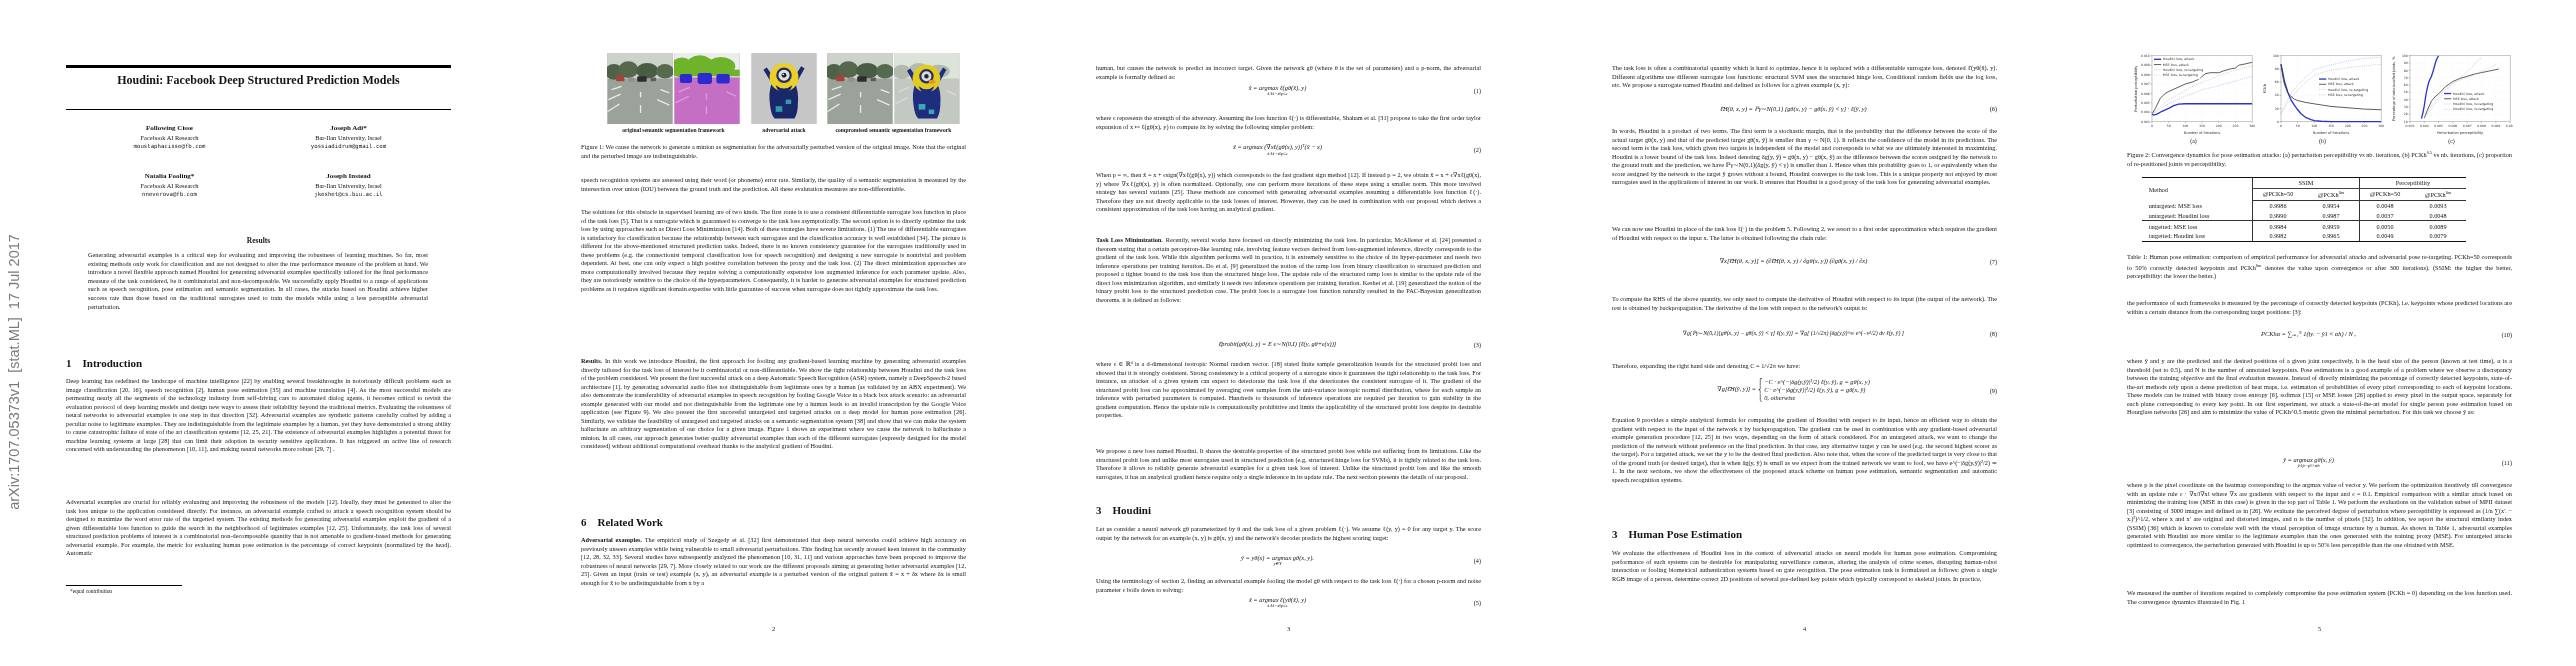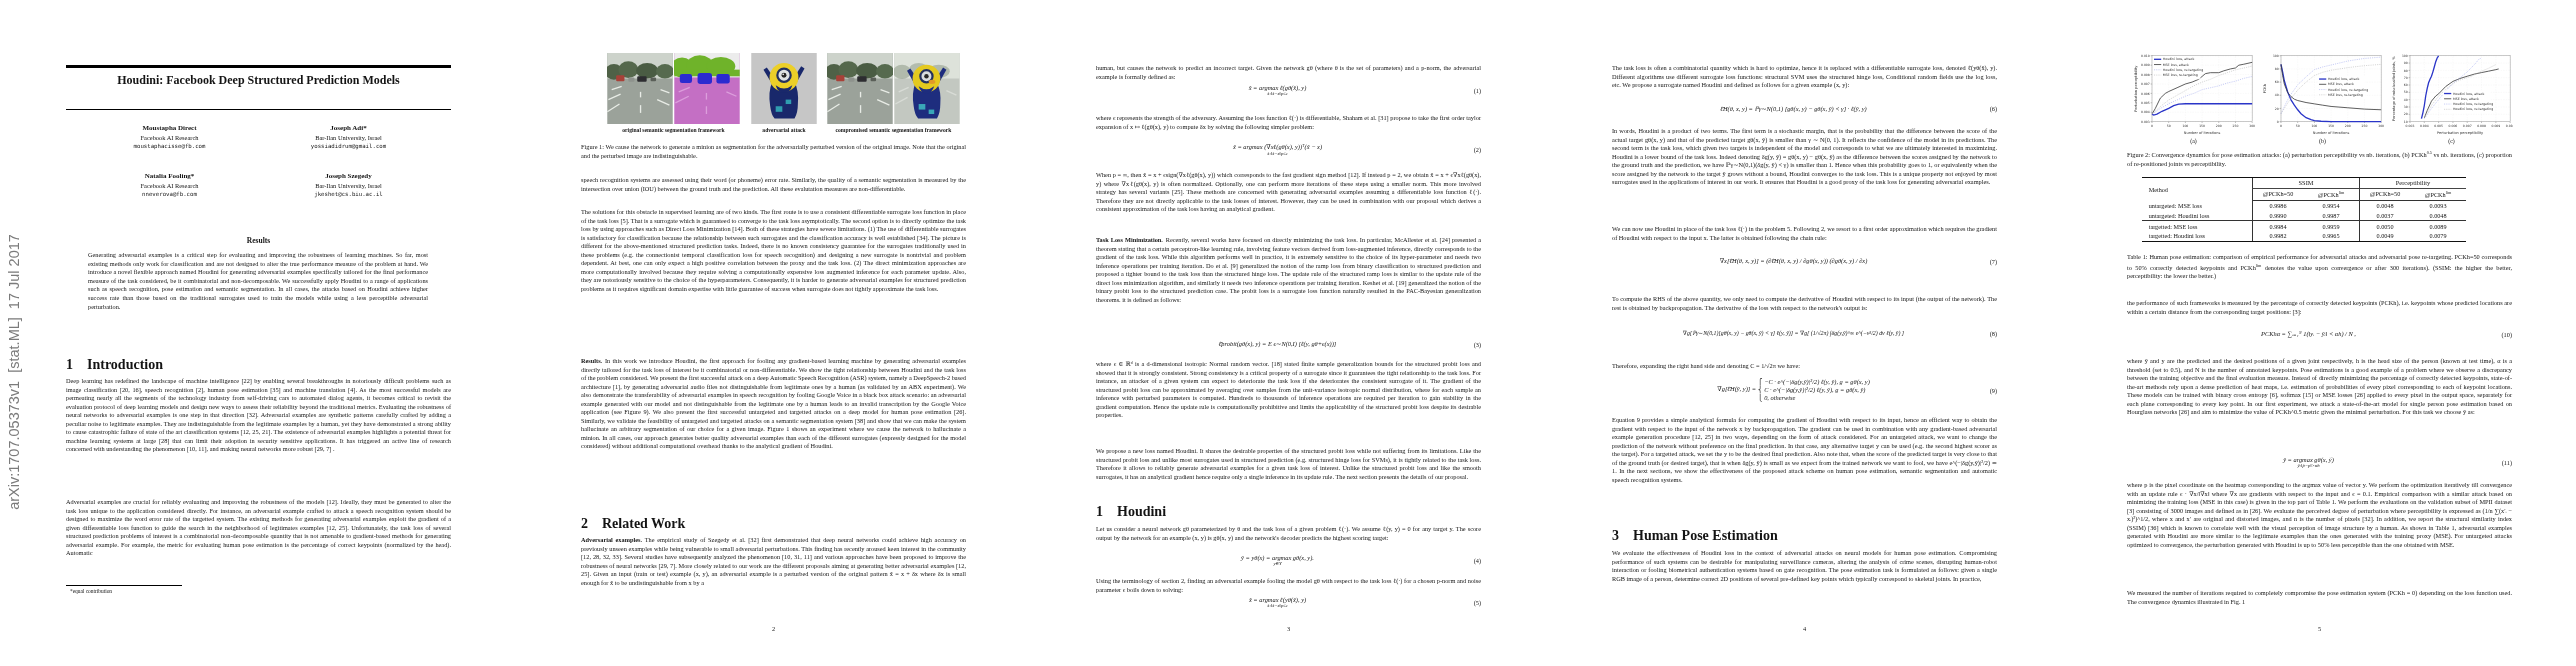--- a/index.html
+++ b/index.html
@@ -4,21 +4,21 @@
 <style>
   html,body{margin:0;padding:0;background:#ffffff;}
   body{width:2576px;height:667px;position:relative;overflow:hidden;
        font-family:"Liberation Serif","DejaVu Serif",serif;color:#141414;}
   .page{position:absolute;top:0;width:515px;height:667px;background:#fff;}
   .p1{left:0}.p2{left:515px}.p3{left:1030px}.p4{left:1546px}.p5{left:2061px}
   .abs{position:absolute;}
   .col{left:66px;width:385px;}
   .para{font-size:6.3px;line-height:8.5px;text-align:justify;}
   .lead{margin-right:2.8px;}
-  .sec-head{font-size:14px;font-weight:bold;white-space:pre;}
+  .sec-head{font-size:11px;font-weight:bold;white-space:pre;}
   .page-num{left:66px;width:385px;text-align:center;font-size:6.3px;}
   .arxiv{font-family:"Liberation Sans","DejaVu Sans",sans-serif;color:#7b7b7b;
          font-size:14.5px;transform:rotate(-90deg);transform-origin:0 0;
          white-space:pre;text-align:center;}
   .title-bar{background:#000;height:3.1px;}
   .title{font-size:12px;font-weight:bold;text-align:center;}
   .title-rule{background:#000;height:0.7px;}
   .auth-cell{width:183px;text-align:center;}
   .auth-name{font-size:7px;font-weight:bold;line-height:9.4px;}
   .auth-affil{font-size:6.4px;line-height:9px;}
@@ -53,36 +53,36 @@
 </head>
 <body>
 
 <div class="page p1">
   <div class="abs arxiv" style="left:5.6px;top:597px;width:450px;">arXiv:1707.05373v1  [stat.ML]  17 Jul 2017</div>
   <div class="abs col title-bar" style="top:65px;"></div>
   <div class="abs col title" style="top:73px;">Houdini: Facebook Deep Structured Prediction Models</div>
   <div class="abs col title-rule" style="top:109px;"></div>
 
   <div class="abs auth-cell" style="left:78px;top:124px;">
-    <div class="auth-name">Moustapha Direct</div>
+    <div class="auth-name">Following Cisse</div>
     <div class="auth-affil">Facebook AI Research</div>
     <div class="auth-email">moustaphacisse@fb.com</div>
   </div>
   <div class="abs auth-cell" style="left:257px;top:124px;">
     <div class="auth-name">Joseph Adi*</div>
     <div class="auth-affil">Bar-Ilan University, Israel</div>
     <div class="auth-email">yossiadidrum@gmail.com</div>
   </div>
   <div class="abs auth-cell" style="left:78px;top:172px;">
     <div class="auth-name">Natalia Fooling*</div>
     <div class="auth-affil">Facebook AI Research</div>
     <div class="auth-email">nneverova@fb.com</div>
   </div>
   <div class="abs auth-cell" style="left:257px;top:172px;">
-    <div class="auth-name">Joseph Szegedy</div>
+    <div class="auth-name">Joseph Instead</div>
     <div class="auth-affil">Bar-Ilan University, Israel</div>
     <div class="auth-email">jkeshet@cs.biu.ac.il</div>
   </div>
 
   <div class="abs col abst-head" style="top:236px;">Results</div>
   <div class="abs abstract" style="top:251px;">Generating adversarial examples is a critical step for evaluating and improving the robustness of learning machines. So far, most existing methods only work for classification and are not designed to alter the true performance measure of the problem at hand. We introduce a novel flexible approach named Houdini for generating adversarial examples specifically tailored for the final performance measure of the task considered, be it combinatorial and non-decomposable. We successfully apply Houdini to a range of applications such as speech recognition, pose estimation and semantic segmentation. In all cases, the attacks based on Houdini achieve higher success rate than those based on the traditional surrogates used to train the models while using a less perceptible adversarial perturbation.</div>
 
   <div class="abs col sec-head" style="top:357px;">1    Introduction</div>
   <div class="abs col para" style="top:377px;">Deep learning has redefined the landscape of machine intelligence [22] by enabling several breakthroughs in notoriously difficult problems such as image classification [20, 16], speech recognition [2], human pose estimation [35] and machine translation [4]. As the most successful models are permeating nearly all the segments of the technology industry from self-driving cars to automated dialog agents, it becomes critical to revisit the evaluation protocol of deep learning models and design new ways to assess their reliability beyond the traditional metrics. Evaluating the robustness of neural networks to adversarial examples is one step in that direction [32]. Adversarial examples are synthetic patterns carefully crafted by adding a peculiar noise to legitimate examples. They are indistinguishable from the legitimate examples by a human, yet they have demonstrated a strong ability to cause catastrophic failure of state of the art classification systems [12, 25, 21]. The existence of adversarial examples highlights a potential threat for machine learning systems at large [28] that can limit their adoption in security sensitive applications. It has triggered an active line of research concerned with understanding the phenomenon [10, 11], and making neural networks more robust [29, 7] .</div>
   <div class="abs col para" style="top:498px;">Adversarial examples are crucial for reliably evaluating and improving the robustness of the models [12]. Ideally, they must be generated to alter the task loss unique to the application considered directly. For instance, an adversarial example crafted to attack a speech recognition system should be designed to maximize the word error rate of the targetted system. The existing methods for generating adversarial examples exploit the gradient of a given differentiable loss function to guide the search in the neighborhood of legitimates examples [12, 25]. Unfortunately, the task loss of several structured prediction problems of interest is a combinatorial non-decomposable quantity that is not amenable to gradient-based methods for generating adversarial example. For example, the metric for evaluating human pose estimation is the percentage of correct keypoints (normalized by the head). Automatic</div>
@@ -207,21 +207,21 @@
   </svg>
 
   <div class="subcap" style="left:81px;top:127px;width:155px;">original semantic segmentation framework</div>
   <div class="subcap" style="left:225px;top:127px;width:88px;">adversarial attack</div>
   <div class="subcap" style="left:301px;top:127px;width:155px;">compromised semantic segmentation framework</div>
   <div class="abs col figcap" style="top:143px;">Figure 1: We cause the network to generate a minion as segmentation for the adversarially perturbed version of the original image. Note that the original and the perturbed image are indistinguishable.</div>
 
   <div class="abs col para" style="top:176px;">speech recognition systems are assessed using their word (or phoneme) error rate. Similarly, the quality of a semantic segmentation is measured by the intersection over union (IOU) between the ground truth and the prediction. All these evalutation measures are non-differentiable.</div>
   <div class="abs col para" style="top:208px;">The solutions for this obstacle in supervised learning are of two kinds. The first route is to use a consistent differentiable surrogate loss function in place of the task loss [5]. That is a surrogate which is guaranteed to converge to the task loss asymptotically. The second option is to directly optimize the task loss by using approaches such as Direct Loss Minimization [14]. Both of these strategies have severe limitations. (1) The use of differentiable surrogates is satisfactory for classification because the relationship between such surrogates and the classification accuracy is well established [34]. The picture is different for the above-mentioned structured prediction tasks. Indeed, there is no known consistency guarantee for the surrogates traditionally used in these problems (e.g. the connectionist temporal classification loss for speech recognition) and designing a new surrogate is nontrivial and problem dependent. At best, one can only expect a high positive correlation between the proxy and the task loss. (2) The direct minimization approaches are more computationally involved because they require solving a computationally expensive loss augmented inference for each parameter update. Also, they are notoriously sensitive to the choice of the hyperparameters. Consequently, it is harder to generate adversarial examples for structured prediction problems as it requires significant domain expertise with little guarantee of success when surrogate does not tightly approximate the task loss.</div>
   <div class="abs col para" style="top:357px;"><b class="lead">Results.</b><span>In this work we introduce Houdini, the first approach for fooling any gradient-based learning machine by generating adversarial examples directly tailored for the task loss of interest be it combinatorial or non-differentiable. We show the tight relationship between Houdini and the task loss of the problem considered. We present the first successful attack on a deep Automatic Speech Recognition (ASR) system, namely a DeepSpeech-2 based architecture [1], by generating adversarial audio files not distinguishable from legitimate ones by a human (as validated by an ABX experiment). We also demonstrate the transferability of adversarial examples in speech recognition by fooling Google Voice in a black box attack scenario: an adversarial example generated with our model and not distinguishable from the legitimate one by a human leads to an invalid transcription by the Google Voice application (see Figure 9). We also present the first successful untargeted and targetted attacks on a deep model for human pose estimation [26]. Similarly, we validate the feasibility of untargeted and targetted attacks on a semantic segmentation system [38] and show that we can make the system hallucinate an arbitrary segmentation of our choice for a given image. Figure 1 shows an experiment where we cause the network to hallucinate a minion. In all cases, our approach generates better quality adversarial examples than each of the different surrogates (expressly designed for the model considered) without additional computational overhead thanks to the analytical gradient of Houdini.</span></div>
-  <div class="abs col sec-head" style="top:516px;">2    Related Work</div>
+  <div class="abs col sec-head" style="top:516px;">6    Related Work</div>
   <div class="abs col para" style="top:536px;"><b class="lead">Adversarial examples.</b><span>The empirical study of Szegedy et al. [32] first demonstrated that deep neural networks could achieve high accuracy on previously unseen examples while being vulnerable to small adversarial perturbations. This finding has recently aroused keen interest in the community [12, 28, 32, 33]. Several studies have subsequently analyzed the phenomenon [10, 31, 11] and various approaches have been proposed to improve the robustness of neural networks [29, 7]. More closely related to our work are the different proposals aiming at generating better adversarial examples [12, 25]. Given an input (train or test) example (x, y), an adversarial example is a perturbed version of the original pattern x̃ = x + δx where δx is small enough for x̃ to be undistinguishable from x by a</span></div>
   <div class="abs page-num" style="top:625px;">2</div>
 </div>
 
 <div class="page p3">
   <div class="abs col para" style="top:64px;">human, but causes the network to predict an incorrect target. Given the network gθ (where θ is the set of parameters) and a p-norm, the adversarial example is formally defined as:</div>
   <div class="abs col eq" style="top:84px;">
     <span class="eq-body"><span>x̃ =  argmax  ℓ(gθ(x̃), y)</span><span class="eq-sub">x̃:‖x̃−x‖p≤ϵ</span></span>
     <span class="eq-num">(1)</span>
   </div>
@@ -231,21 +231,21 @@
     <span class="eq-num">(2)</span>
   </div>
   <div class="abs col para" style="top:171px;">When p = ∞, then x̃ = x + ϵsign(∇xℓ(gθ(x), y)) which corresponds to the fast gradient sign method [12]. If instead p = 2, we obtain x̃ = x + ϵ∇xℓ(gθ(x), y) where ∇xℓ(gθ(x), y) is often normalized. Optionally, one can perform more iterations of these steps using a smaller norm. This more involved strategy has several variants [25]. These methods are concerned with generating adversarial examples assuming a differentiable loss function ℓ(·). Therefore they are not directly applicable to the task losses of interest. However, they can be used in combination with our proposal which derives a consistent approximation of the task loss having an analytical gradient.</div>
   <div class="abs col para" style="top:236px;"><b class="lead">Task Loss Minimization.</b><span>Recently, several works have focused on directly minimizing the task loss. In particular, McAllester et al. [24] presented a theorem stating that a certain perceptron-like learning rule, involving feature vectors derived from loss-augmented inference, directly corresponds to the gradient of the task loss. While this algorithm performs well in practice, it is extremely sensitive to the choice of its hyper-parameter and needs two inference operations per training iteration. Do et al. [9] generalized the notion of the ramp loss from binary classification to structured prediction and proposed a tighter bound to the task loss than the structured hinge loss. The update rule of the structured ramp loss is similar to the update rule of the direct loss minimization algorithm, and similarly it needs two inference operations per training iteration. Keshet et al. [19] generalized the notion of the binary probit loss to the structured prediction case. The probit loss is a surrogate loss function naturally resulted in the PAC-Bayesian generalization theorems. it is defined as follows:</span></div>
   <div class="abs col eq" style="top:340px;">
     <span class="eq-body"><span>ℓ̄probit(gθ(x), y) = E ϵ∼N(0,I) [ℓ(y, gθ+ϵ(x))]</span></span>
     <span class="eq-num">(3)</span>
   </div>
   <div class="abs col para" style="top:360px;">where ϵ ∈ ℝᵈ is a d-dimensional isotropic Normal random vector. [18] stated finite sample generalization bounds for the structured probit loss and showed that it is strongly consistent. Strong consistency is a critical property of a surrogate since it guarantees the tight relationship to the task loss. For instance, an attacker of a given system can expect to deteriorate the task loss if she deteriorates the consistent surrogate of it. The gradient of the structured probit loss can be approximated by averaging over samples from the unit-variance isotropic normal distribution, where for each sample an inference with perturbed parameters is computed. Hundreds to thousands of inference operations are required per iteration to gain stability in the gradient computation. Hence the update rule is computationally prohibitive and limits the applicability of the structured probit loss despite its desirable properties.</div>
   <div class="abs col para" style="top:447px;">We propose a new loss named Houdini. It shares the desirable properties of the structured probit loss while not suffering from its limitations. Like the structured probit loss and unlike most surrogates used in structured prediction (e.g. structured hinge loss for SVMs), it is tightly related to the task loss. Therefore it allows to reliably generate adversarial examples for a given task loss of interest. Unlike the structured probit loss and like the smooth surrogates, it has an analytical gradient hence require only a single inference in its update rule. The next section presents the details of our proposal.</div>
-  <div class="abs col sec-head" style="top:504px;">1    Houdini</div>
+  <div class="abs col sec-head" style="top:504px;">3    Houdini</div>
   <div class="abs col para" style="top:525px;">Let us consider a neural network gθ parameterized by θ and the task loss of a given problem ℓ(·). We assume ℓ(y, y) = 0 for any target y. The score output by the network for an example (x, y) is gθ(x, y) and the network's decoder predicts the highest scoring target:</div>
   <div class="abs col eq" style="top:554px;">
     <span class="eq-body"><span>ŷ = yθ(x) = argmax gθ(x, y).</span><span class="eq-sub">y∈Y</span></span>
     <span class="eq-num">(4)</span>
   </div>
   <div class="abs col para" style="top:577px;">Using the terminology of section 2, finding an adversarial example fooling the model gθ with respect to the task loss ℓ(·) for a chosen p-norm and noise parameter ϵ boils down to solving:</div>
   <div class="abs col eq" style="top:596px;">
     <span class="eq-body"><span>x̃ =  argmax  ℓ(yθ(x̃), y)</span><span class="eq-sub">x̃:‖x̃−x‖p≤ϵ</span></span>
     <span class="eq-num">(5)</span>
   </div>

